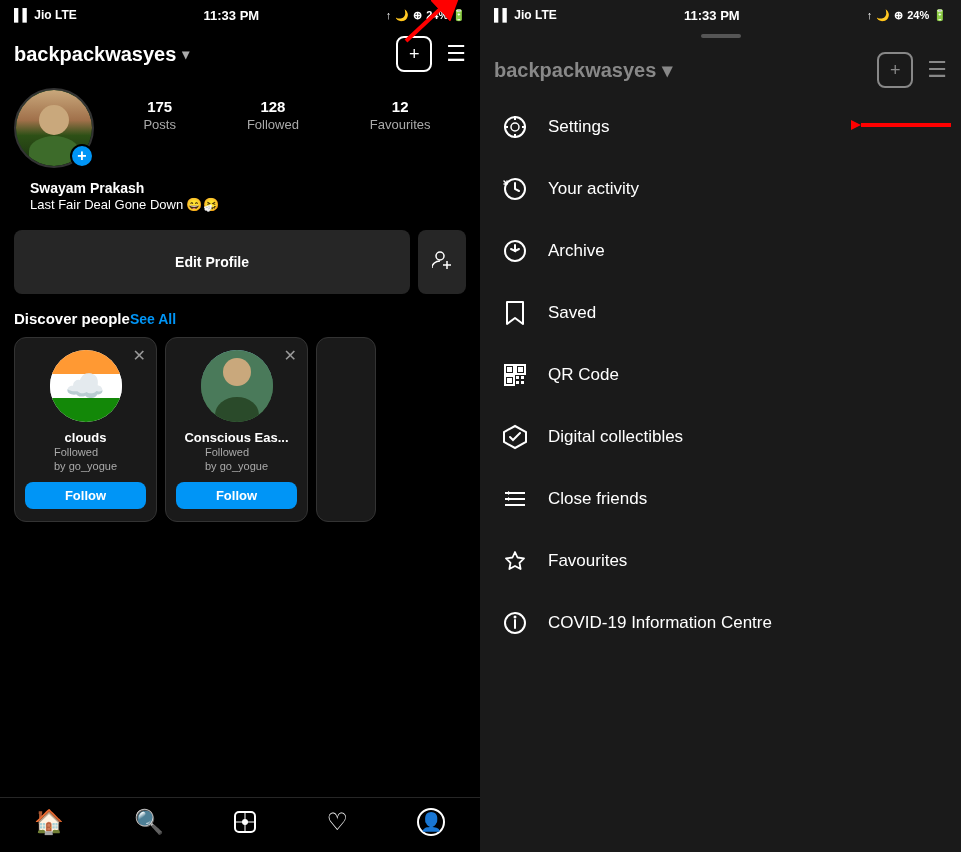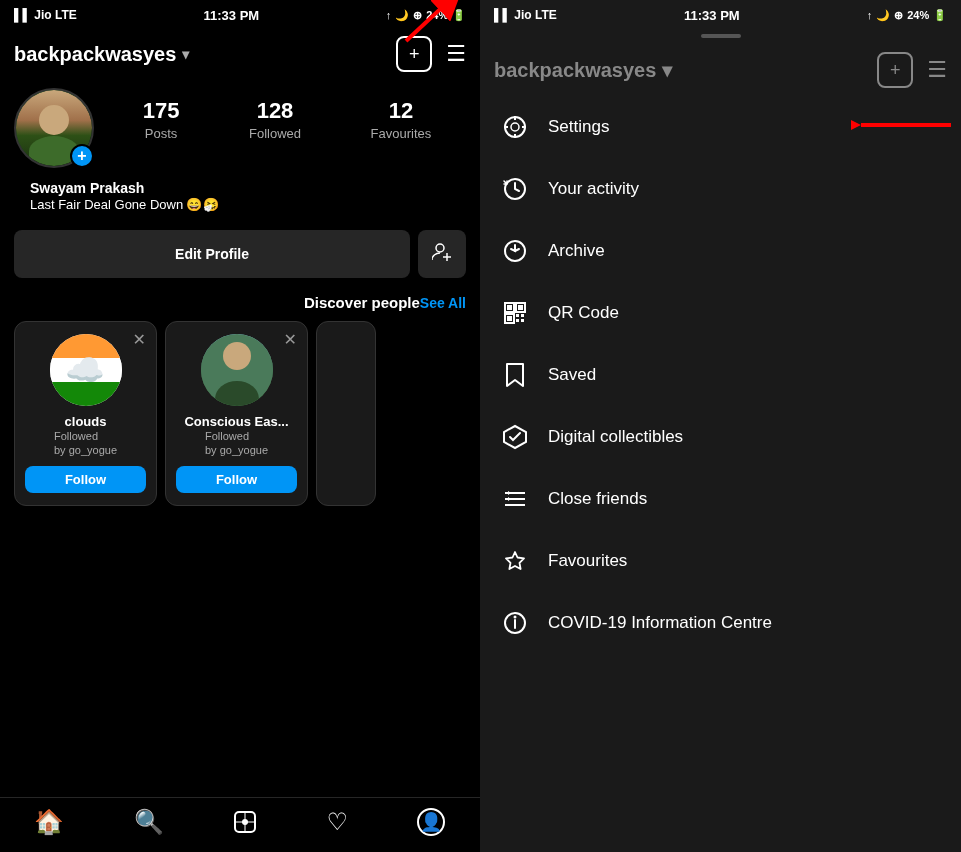--- a/index.html
+++ b/index.html
@@ -145,21 +145,21 @@
       flex: 1;
       justify-content: space-around;
       padding-top: 10px;
     }
     .stat-item {
       display: flex;
       flex-direction: column;
       align-items: center;
       gap: 2px;
     }
-    .stat-number { font-size: 22px; font-weight: 700; }
+    .stat-number { font-size: 15px; font-weight: 700; }
     .stat-label { font-size: 13px; color: #aaa; }
 
     
     .bio-section {
       padding: 4px 30px 8px;
     }
     .bio-name { font-size: 14px; font-weight: 700; }
     .bio-text { font-size: 13px; line-height: 1.4; }
     .see-translation { font-size: 13px; font-weight: 700; color: #fff; }
 
@@ -168,42 +168,42 @@
       display: flex;
       gap: 8px;
       padding: 8px 14px;
     }
     .edit-profile-btn {
       flex: 1;
       background: #262626;
       color: #fff;
       border: none;
       border-radius: 8px;
-      padding: 16px 14px;
+      padding: 24px 14px;
       font-size: 14px;
       font-weight: 600;
       cursor: pointer;
     }
     .add-person-btn {
       background: #262626;
       color: #fff;
       border: none;
       border-radius: 8px;
       padding: 8px 14px;
       font-size: 16px;
       cursor: pointer;
       display: flex;
       align-items: center;
       justify-content: center;
     }
 
     
     .discover-header {
       display: flex;
-      justify-content: flex-end;
+      justify-content: flex-start;
       align-items: center;
       padding: 8px 14px 4px;
     }
     .discover-title { font-size: 15px; font-weight: 700; }
     .see-all { font-size: 14px; font-weight: 600; color: #0095f6; cursor: pointer; }
 
     
     .people-cards {
       display: flex;
       gap: 0;
@@ -611,47 +611,47 @@
           <circle cx="13" cy="13" r="10" stroke="white" stroke-width="2" fill="none"></circle>
           <path d="M13 7 L13 13 L9 11" stroke="white" stroke-width="2" stroke-linecap="round" fill="none"></path>
           <path d="M13 13 L17 11" stroke="white" stroke-width="2" stroke-linecap="round" fill="none"></path>
         </svg>
       </div>
       <span class="menu-label">Archive</span>
     </div>
 
     <div class="menu-item">
       <div class="menu-icon">
+        <svg width="22" height="26" viewBox="0 0 22 26" fill="none">
+          <path d="M3 2 L19 2 L19 24 L11 18 L3 24 Z" stroke="white" stroke-width="2" fill="none" stroke-linejoin="round"></path>
+        </svg>
+      </div>
+      <span class="menu-label">Saved</span>
+    </div>
+
+    <div class="menu-item">
+      <div class="menu-icon">
         <svg width="26" height="26" viewBox="0 0 26 26" fill="none">
           <rect x="3" y="3" width="9" height="9" stroke="white" stroke-width="2" fill="none"></rect>
           <rect x="14" y="3" width="9" height="9" stroke="white" stroke-width="2" fill="none"></rect>
           <rect x="3" y="14" width="9" height="9" stroke="white" stroke-width="2" fill="none"></rect>
           <rect x="5" y="5" width="5" height="5" fill="white"></rect>
           <rect x="16" y="5" width="5" height="5" fill="white"></rect>
           <rect x="5" y="16" width="5" height="5" fill="white"></rect>
           <rect x="14" y="14" width="3" height="3" fill="white"></rect>
           <rect x="19" y="19" width="3" height="3" fill="white"></rect>
           <rect x="14" y="19" width="3" height="3" fill="white"></rect>
           <rect x="19" y="14" width="3" height="3" fill="white"></rect>
         </svg>
       </div>
       <span class="menu-label">QR Code</span>
     </div>
 
     <div class="menu-item">
       <div class="menu-icon">
-        <svg width="22" height="26" viewBox="0 0 22 26" fill="none">
-          <path d="M3 2 L19 2 L19 24 L11 18 L3 24 Z" stroke="white" stroke-width="2" fill="none" stroke-linejoin="round"></path>
-        </svg>
-      </div>
-      <span class="menu-label">Saved</span>
-    </div>
-
-    <div class="menu-item">
-      <div class="menu-icon">
         <svg width="26" height="26" viewBox="0 0 26 26" fill="none">
           <polygon points="13,2 24,8 24,18 13,24 2,18 2,8" stroke="white" stroke-width="2" fill="none"></polygon>
           <path d="M8 13 L11 16 L18 9" stroke="white" stroke-width="2" stroke-linecap="round" fill="none"></path>
         </svg>
       </div>
       <span class="menu-label">Digital collectibles</span>
     </div>
 
     <div class="menu-item">
       <div class="menu-icon">

